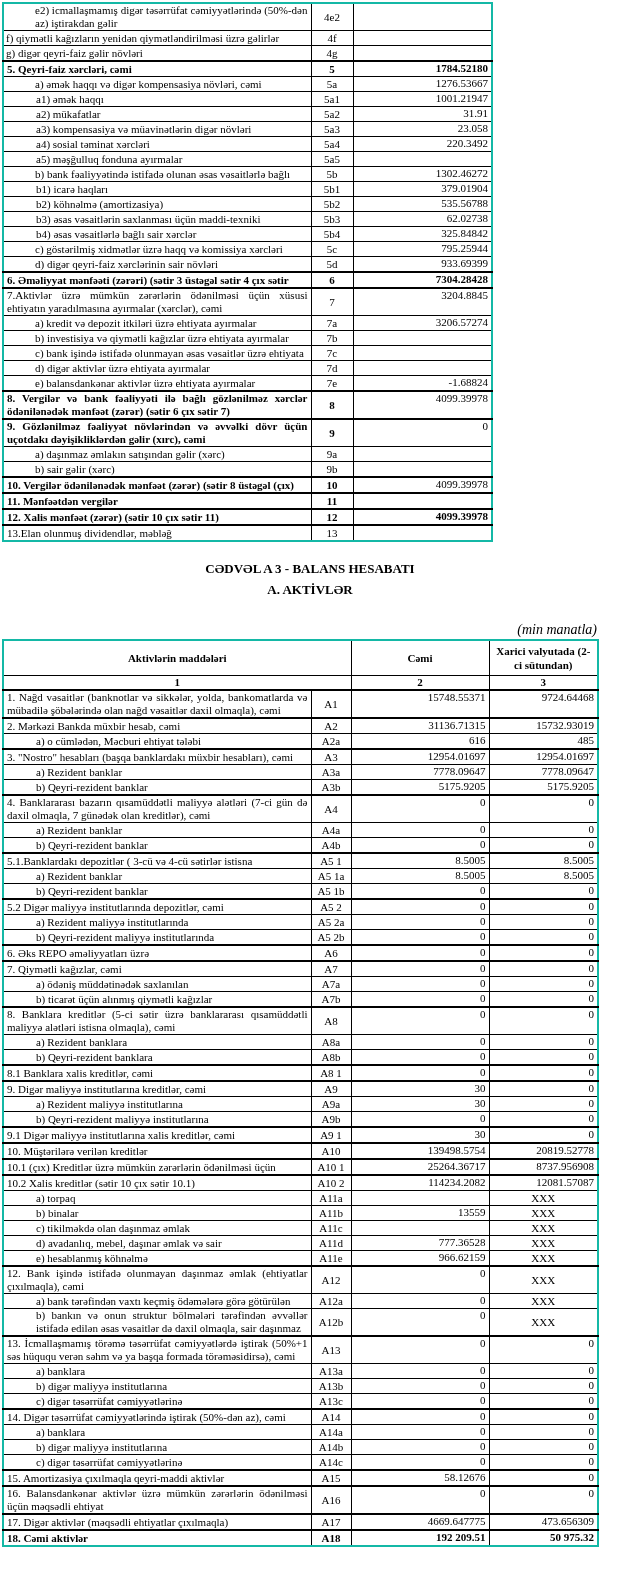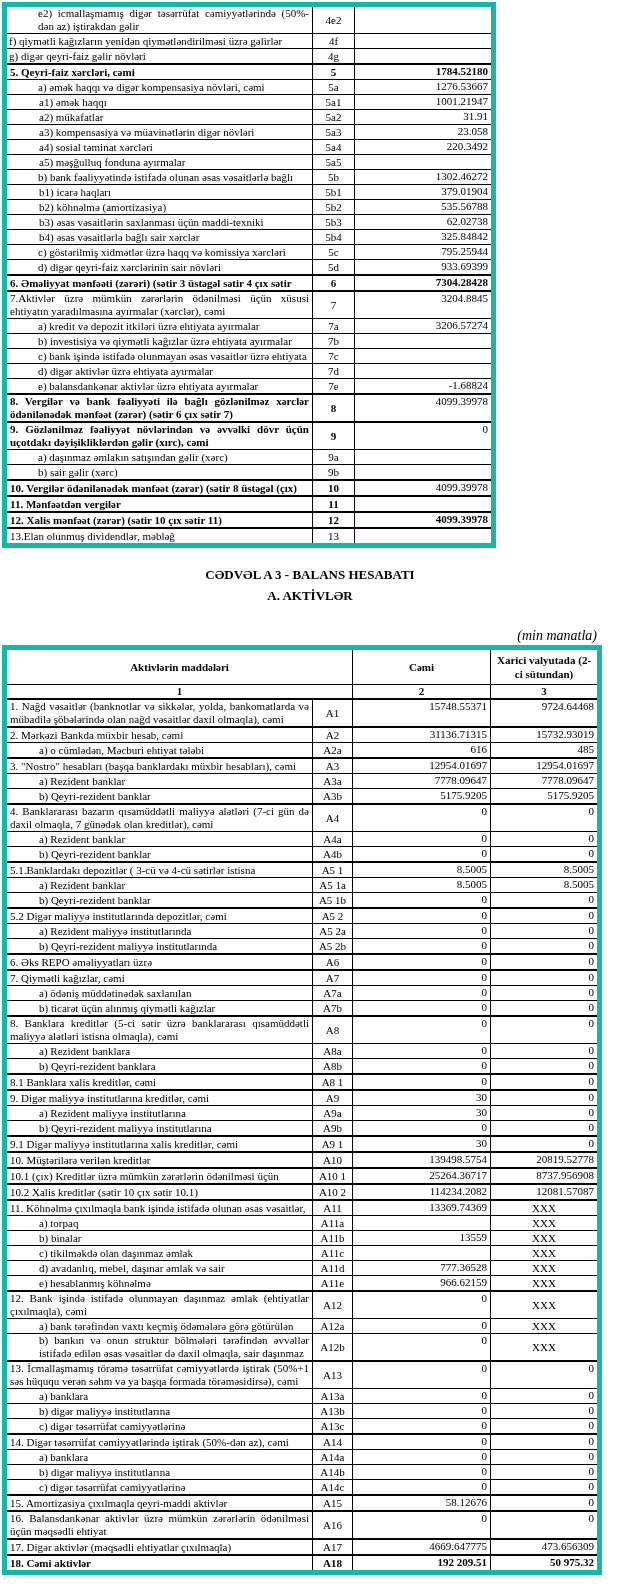--- a/index.html
+++ b/index.html
@@ -1,21 +1,21 @@
 <!DOCTYPE html>
 <html><head>
 <meta charset="utf-8">
 <style>
   html,body{margin:0;padding:0;background:#fff;}
   body{
     width:620px;height:1596px;
     font-family:"Liberation Serif","DejaVu Serif",serif;
     color:#000;overflow:hidden;
   }
-  table{border-collapse:collapse;table-layout:fixed;border:5px solid #14b8a6;}
+  table{border-collapse:collapse;table-layout:fixed;border:2px solid #14b8a6;}
   td,th{
     border:1px solid #000;
     padding:0 3px;
     font-size:11px;line-height:13px;height:14px;
     vertical-align:middle;overflow:hidden;
     word-wrap:break-word;
   }
   .t1{margin:2px 0 0 2px;width:489px;}
   .t2{margin:0 0 0 2px;width:595px;}
   .lbl{text-align:left;vertical-align:middle;}
@@ -414,26 +414,20 @@
           <td class="code">A10 1</td>
           <td class="val">25264.36717</td>
           <td class="val">8737.956908</td>
         </tr>
         <tr class="section">
           <td class="lbl">10.2 Xalis kreditlər (sətir 10 çıx sətir 10.1)</td>
           <td class="code">A10 2</td>
           <td class="val">114234.2082</td>
           <td class="val">12081.57087</td>
         </tr>
-        <tr class="section">
-          <td class="lbl">11. Köhnəlmə çıxılmaqla bank işində istifadə olunan əsas vəsaitlər,</td>
-          <td class="code">A11</td>
-          <td class="val">13369.74369</td>
-          <td class="xxx-cell">XXX</td>
-        </tr>
         <tr>
           <td class="lbl ind3">a) torpaq</td>
           <td class="code">A11a</td>
           <td class="val"></td>
           <td class="xxx-cell">XXX</td>
         </tr>
         <tr>
           <td class="lbl ind3">b) binalar</td>
           <td class="code">A11b</td>
           <td class="val">13559</td>

